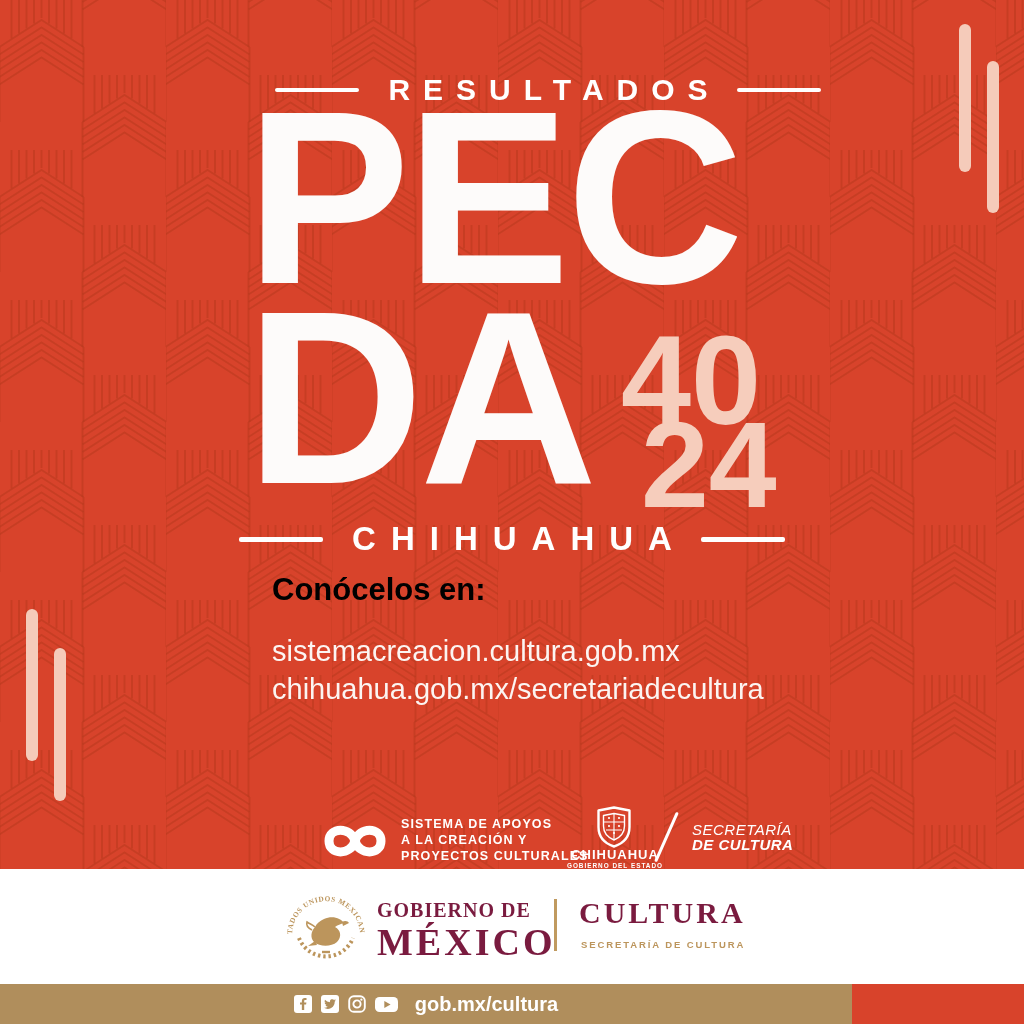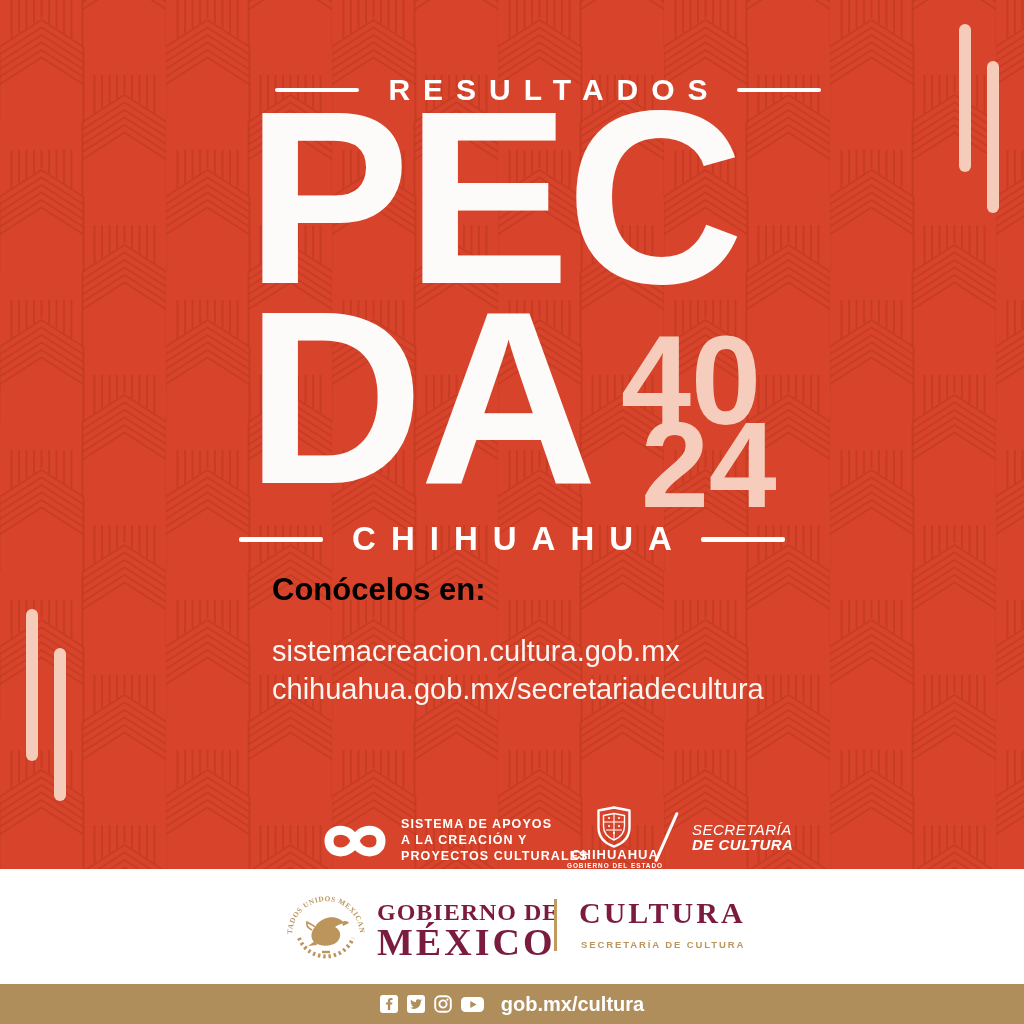--- a/index.html
+++ b/index.html
@@ -21,27 +21,27 @@
   .urls{position:absolute;left:272px;top:632px;color:#FCF5F2;font-size:29px;font-weight:400;line-height:38px;}
   
   .sistema-text{position:absolute;left:401px;top:817px;color:#FFFFFF;font-size:12.5px;font-weight:700;letter-spacing:1.1px;line-height:15.8px;}
   .chih-name{position:absolute;left:555px;top:847px;width:120px;text-align:center;color:#FFFFFF;font-size:13px;font-weight:800;letter-spacing:1px;}
   .chih-sub{position:absolute;left:555px;top:862px;width:120px;text-align:center;color:#FFFFFF;font-size:6.4px;font-weight:600;letter-spacing:1px;}
   .slash{position:absolute;left:665px;top:810px;width:3px;height:54px;background:#FFFFFF;border-radius:2px;transform:rotate(24deg);}
   .sec-cult{position:absolute;left:692px;top:822px;color:#FFFFFF;font-size:15px;font-style:italic;line-height:15px;letter-spacing:0.5px;}
   .sec-cult .b{font-weight:800;}
   
   .white-band{position:absolute;left:0;top:869px;width:1024px;height:115px;background:#FFFFFF;}
-  .gob-line1{position:absolute;left:377px;top:899px;color:#7A1B3F;font-family:"Liberation Serif",serif;font-size:24px;font-weight:700;letter-spacing:1px;}
+  .gob-line1{position:absolute;left:377px;top:899px;color:#7A1B3F;font-family:"Liberation Serif",serif;font-size:20px;font-weight:700;letter-spacing:1px;}
   .gob-line2{position:absolute;left:377px;top:920px;color:#7A1B3F;font-family:"Liberation Serif",serif;font-size:38px;font-weight:700;letter-spacing:3px;}
   .fed-divider{position:absolute;left:554px;top:899px;width:3px;height:52px;background:#C09A5F;}
   .cultura-mark{position:absolute;left:579px;top:896px;color:#7A1B3F;font-family:"Liberation Serif",serif;font-size:30px;font-weight:700;letter-spacing:3px;}
   .cultura-sub{position:absolute;left:581px;top:939px;color:#BC955C;font-size:9.5px;font-weight:700;letter-spacing:1.9px;}
   
-  .gold-bar{position:absolute;left:0;top:984px;width:1024px;height:40px;background:#B08E5C;display:flex;align-items:center;justify-content:center;gap:9px;}
+  .gold-bar{position:absolute;left:0;top:984px;width:852px;height:40px;background:#B08E5C;display:flex;align-items:center;justify-content:center;gap:9px;}
   .gold-bar .url-text{color:#FFFFFF;font-size:20px;font-weight:700;margin-left:8px;}
   .icon{display:block;}
 </style>
 </head>
 <body>
 
 <div class="poster">
 
   <svg class="pattern-layer" width="1024" height="869" aria-hidden="true">
     <defs>

